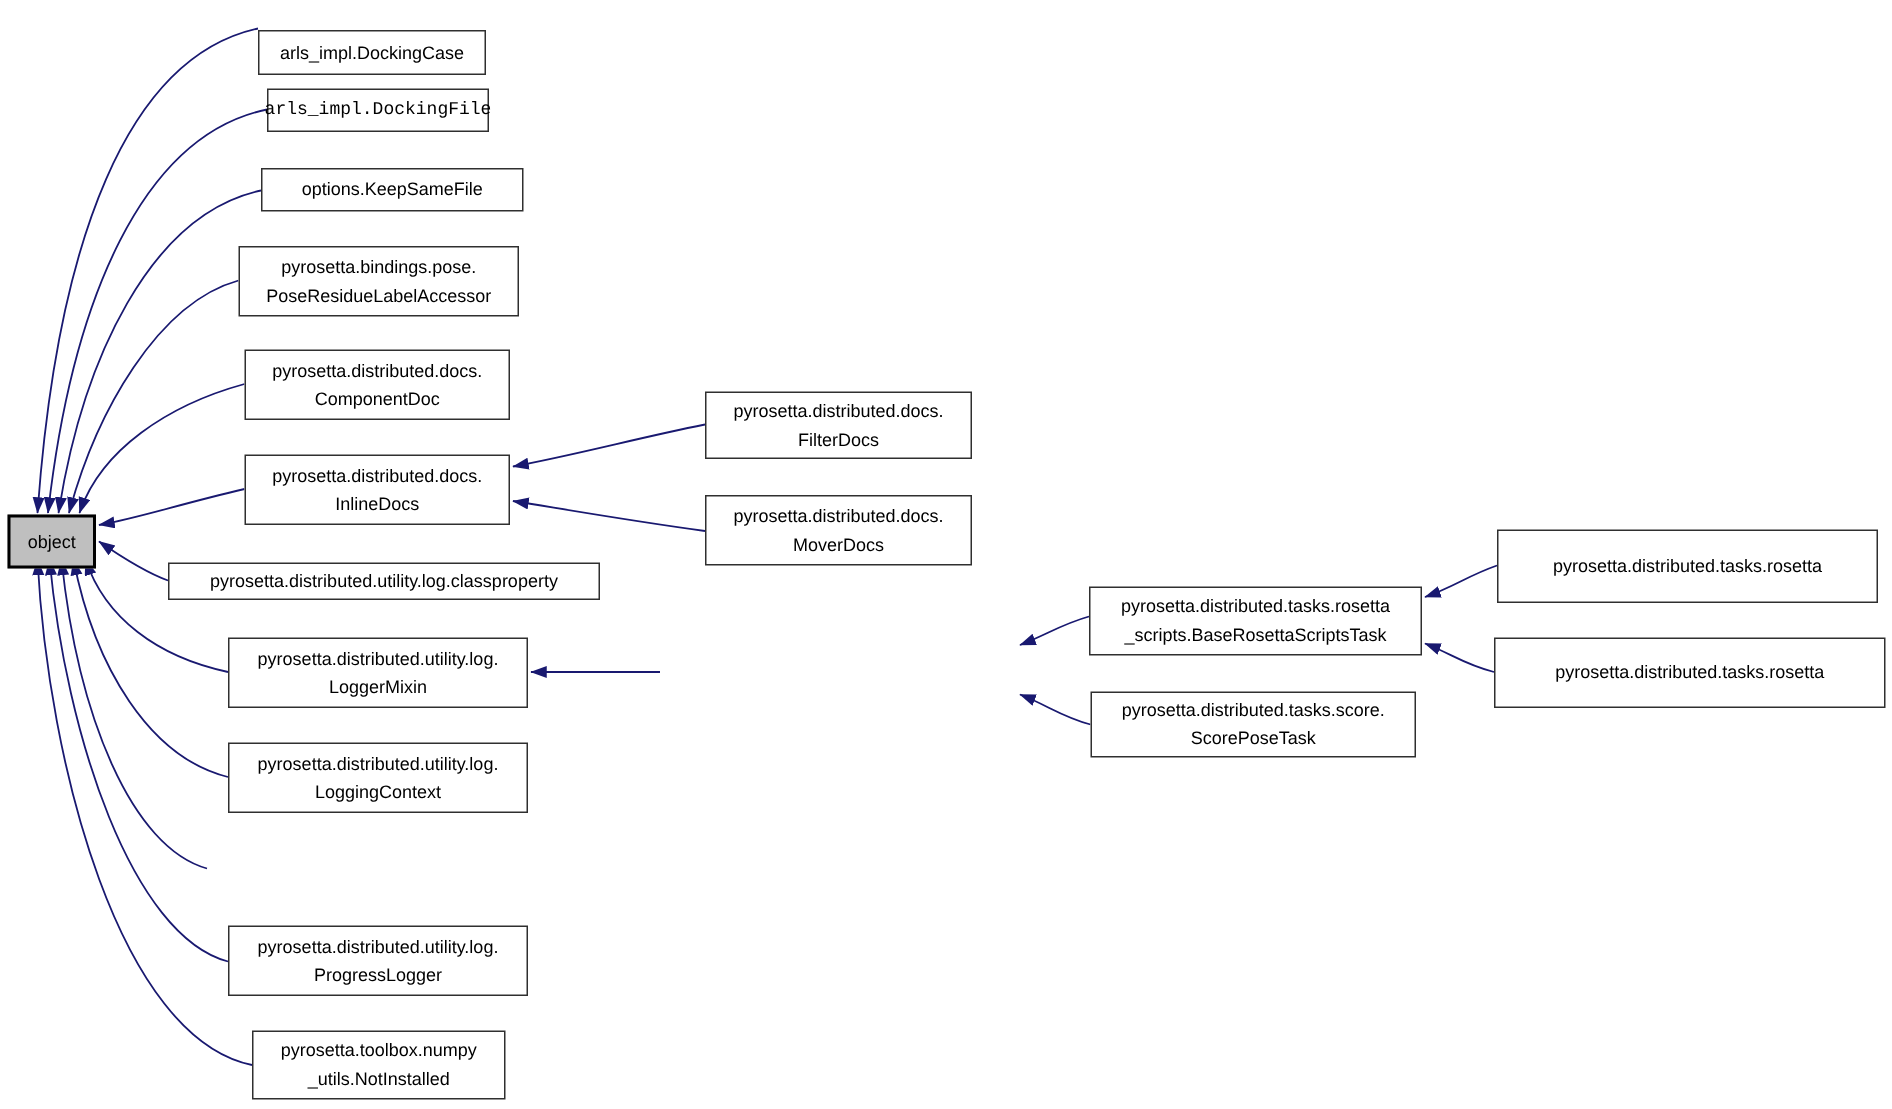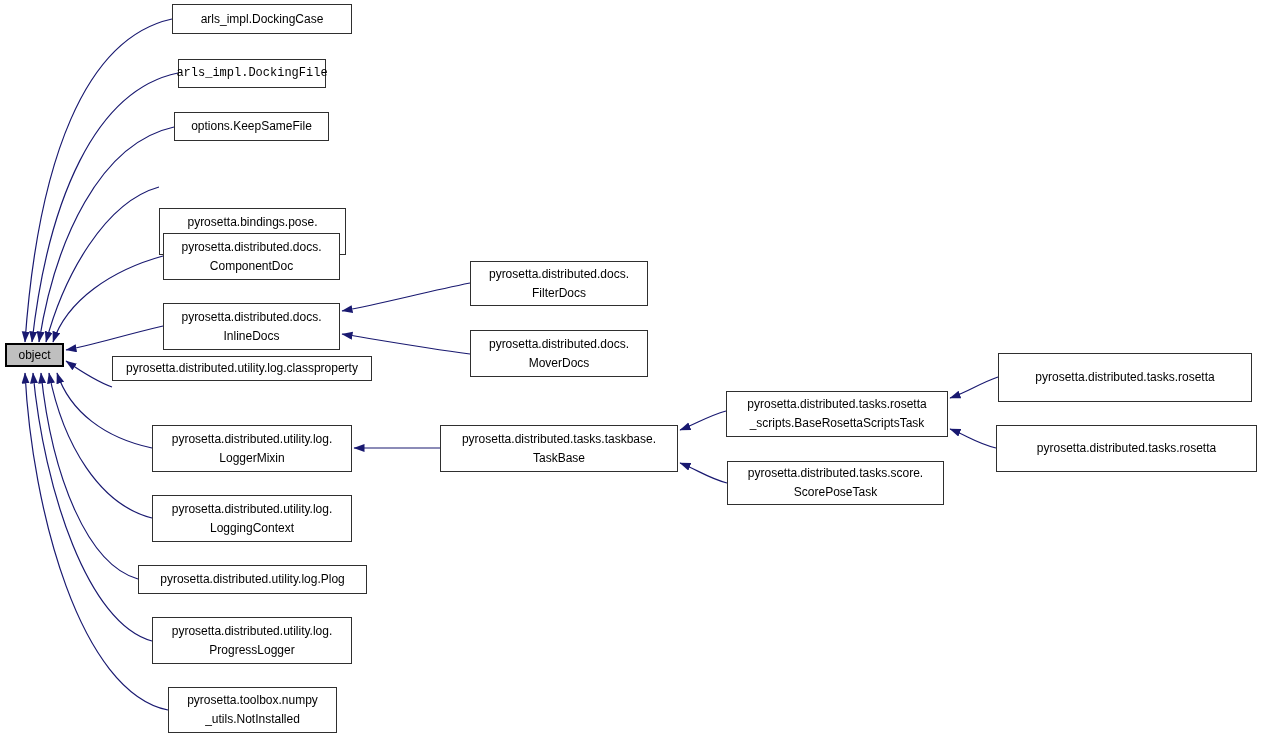--- a/index.html
+++ b/index.html
@@ -70,68 +70,65 @@
     <path class="edge" d="M168,710 C80,692 32,510 25,373" marker-end="url(#arrow)"></path>
     <path class="edge" d="M470,283 C425,292 385,303 342,311" marker-end="url(#arrow)"></path>
     <path class="edge" d="M470,354 C425,348 385,341 342,334" marker-end="url(#arrow)"></path>
     <path class="edge" d="M440,448 L354,448" marker-end="url(#arrow)"></path>
     <path class="edge" d="M726,411 C708,416 698,423 680,430" marker-end="url(#arrow)"></path>
     <path class="edge" d="M727,483 C708,478 698,470 680,463" marker-end="url(#arrow)"></path>
     <path class="edge" d="M998,377 C978,384 970,391 950,398" marker-end="url(#arrow)"></path>
     <path class="edge" d="M996,448 C976,443 968,436 950,429" marker-end="url(#arrow)"></path>
   </svg>
 
-  <div class="node root" style="left:5px; top:343px; width:59px; height:24px;">
+  <div class="node root" style="left:5px; top:343px; width:59px; height:36px;">
     <span>object</span>
   </div>
 
-  <div class="node" style="left:172px; top:4px; width:180px; height:30px;">
+  <div class="node" style="left:172px; top:20px; width:152px; height:30px;">
     <span>arls_impl.DockingCase</span>
   </div>
 
   <div class="node" style="left:178px; top:59px; width:148px; height:29px;font-family:Liberation Mono, monospace;">
     <span>arls_impl.DockingFile</span>
   </div>
 
-  <div class="node" style="left:174px; top:112px; width:155px; height:29px;">
+  <div class="node" style="left:174px; top:112px; width:175px; height:29px;">
     <span>options.KeepSameFile</span>
   </div>
 
-  <div class="node" style="left:159px; top:164px; width:187px; height:47px;margin-top:44px;">
+  <div class="node" style="left:159px; top:164px; width:187px; height:47px;">
     <span>pyrosetta.bindings.pose.</span>
     <span>PoseResidueLabelAccessor</span>
   </div>
 
   <div class="node" style="left:163px; top:233px; width:177px; height:47px;">
     <span>pyrosetta.distributed.docs.</span>
     <span>ComponentDoc</span>
   </div>
 
   <div class="node" style="left:163px; top:303px; width:177px; height:47px;">
     <span>pyrosetta.distributed.docs.</span>
     <span>InlineDocs</span>
   </div>
 
-  <div class="node" style="left:112px; top:356px; width:260px; height:25px;">
+  <div class="node" style="left:112px; top:375px; width:288px; height:25px;">
     <span>pyrosetta.distributed.utility.log.classproperty</span>
   </div>
 
   <div class="node" style="left:152px; top:425px; width:200px; height:47px;">
     <span>pyrosetta.distributed.utility.log.</span>
     <span>LoggerMixin</span>
   </div>
 
   <div class="node" style="left:152px; top:495px; width:200px; height:47px;">
     <span>pyrosetta.distributed.utility.log.</span>
     <span>LoggingContext</span>
   </div>
 
-  <div class="node" style="left:138px; top:565px; width:229px; height:29px;">
-    <span>pyrosetta.distributed.utility.log.Plog</span>
-  </div>
 
   <div class="node" style="left:152px; top:617px; width:200px; height:47px;">
     <span>pyrosetta.distributed.utility.log.</span>
     <span>ProgressLogger</span>
   </div>
 
   <div class="node" style="left:168px; top:687px; width:169px; height:46px;align-items:center;">
     <span>pyrosetta.toolbox.numpy</span>
     <span>_utils.NotInstalled</span>
   </div>
@@ -139,24 +136,20 @@
   <div class="node" style="left:470px; top:261px; width:178px; height:45px;">
     <span>pyrosetta.distributed.docs.</span>
     <span>FilterDocs</span>
   </div>
 
   <div class="node" style="left:470px; top:330px; width:178px; height:47px;">
     <span>pyrosetta.distributed.docs.</span>
     <span>MoverDocs</span>
   </div>
 
-  <div class="node" style="left:440px; top:425px; width:238px; height:47px;">
-    <span>pyrosetta.distributed.tasks.taskbase.</span>
-    <span>TaskBase</span>
-  </div>
 
   <div class="node" style="left:726px; top:391px; width:222px; height:46px;">
     <span>pyrosetta.distributed.tasks.rosetta</span>
     <span>_scripts.BaseRosettaScriptsTask</span>
   </div>
 
   <div class="node" style="left:727px; top:461px; width:217px; height:44px;">
     <span>pyrosetta.distributed.tasks.score.</span>
     <span>ScorePoseTask</span>
   </div>

